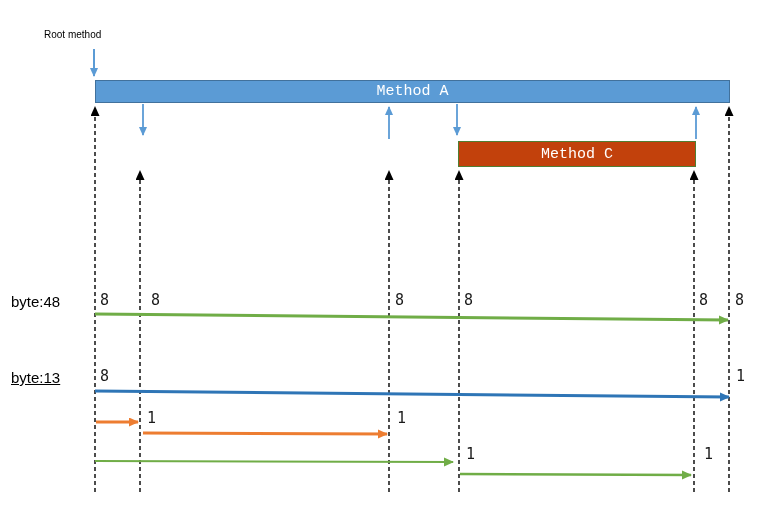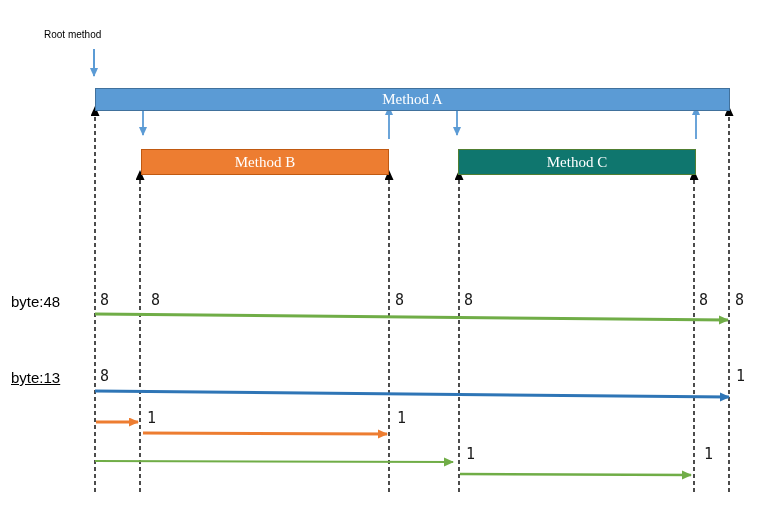--- a/index.html
+++ b/index.html
@@ -23,23 +23,22 @@
     height: 518px;
   }
   .method-bar {
     position: absolute;
     box-sizing: border-box;
     display: flex;
     align-items: center;
     justify-content: center;
     color: #ffffff;
     font-size: 15px;
-    font-family: Liberation Serif, serif;
+    font-family: Liberation Mono, monospace;
     white-space: nowrap;
-    margin-top: 8px;
   }
   .row-label {
     position: absolute;
     color: #000000;
     font-size: 15px;
     font-family: "Liberation Sans", sans-serif;
     white-space: nowrap;
     text-align: right;
   }
   .value-label {
@@ -100,24 +99,21 @@
       <line x1="143" y1="433" x2="387" y2="434" stroke="#ed7d31" stroke-width="3" marker-end="url(#m-orange)"></line>
       <line x1="95" y1="461" x2="453" y2="462" stroke="#70ad47" stroke-width="2" marker-end="url(#m-green)"></line>
       <line x1="460" y1="474" x2="691" y2="475" stroke="#70ad47" stroke-width="2.5" marker-end="url(#m-green)"></line>
     </svg>
 
   <div class="root-label">Root method</div>
 
 <div class="method-bar" style="left: 95px; top: 80px; width: 635px; height: 23px; background: rgb(91, 155, 213); border: 1px solid rgb(65, 113, 156);">
       <span>Method A</span>
     </div>
-    <div class="method-bar" style="left: 141px; top: 141px; width: 248px; height: 26px; background: rgb(237, 125, 49); border: 1px solid rgb(192, 89, 17);">
-      <span>Method B</span>
-    </div>
-    <div class="method-bar" style="left: 458px; top: 141px; width: 238px; height: 26px; background: #0f766e; border: 1px solid rgb(80, 126, 50);">
+    <div class="method-bar" style="left: 458px; top: 141px; width: 238px; height: 26px; background: #c2410c; border: 1px solid rgb(80, 126, 50);">
       <span>Method C</span>
     </div>
     <div class="row-label" style="left: 11px; top: 293px;">byte:48</div>
     <div class="row-label" style="left: 11px; top: 369px; text-decoration: underline;">byte:13</div>
     <div class="value-label" style="left: 100px; top: 292px;">8</div>
     <div class="value-label" style="left: 151px; top: 292px;">8</div>
     <div class="value-label" style="left: 395px; top: 292px;">8</div>
     <div class="value-label" style="left: 464px; top: 292px;">8</div>
     <div class="value-label" style="left: 699px; top: 292px;">8</div>
     <div class="value-label" style="left: 735px; top: 292px;">8</div>

